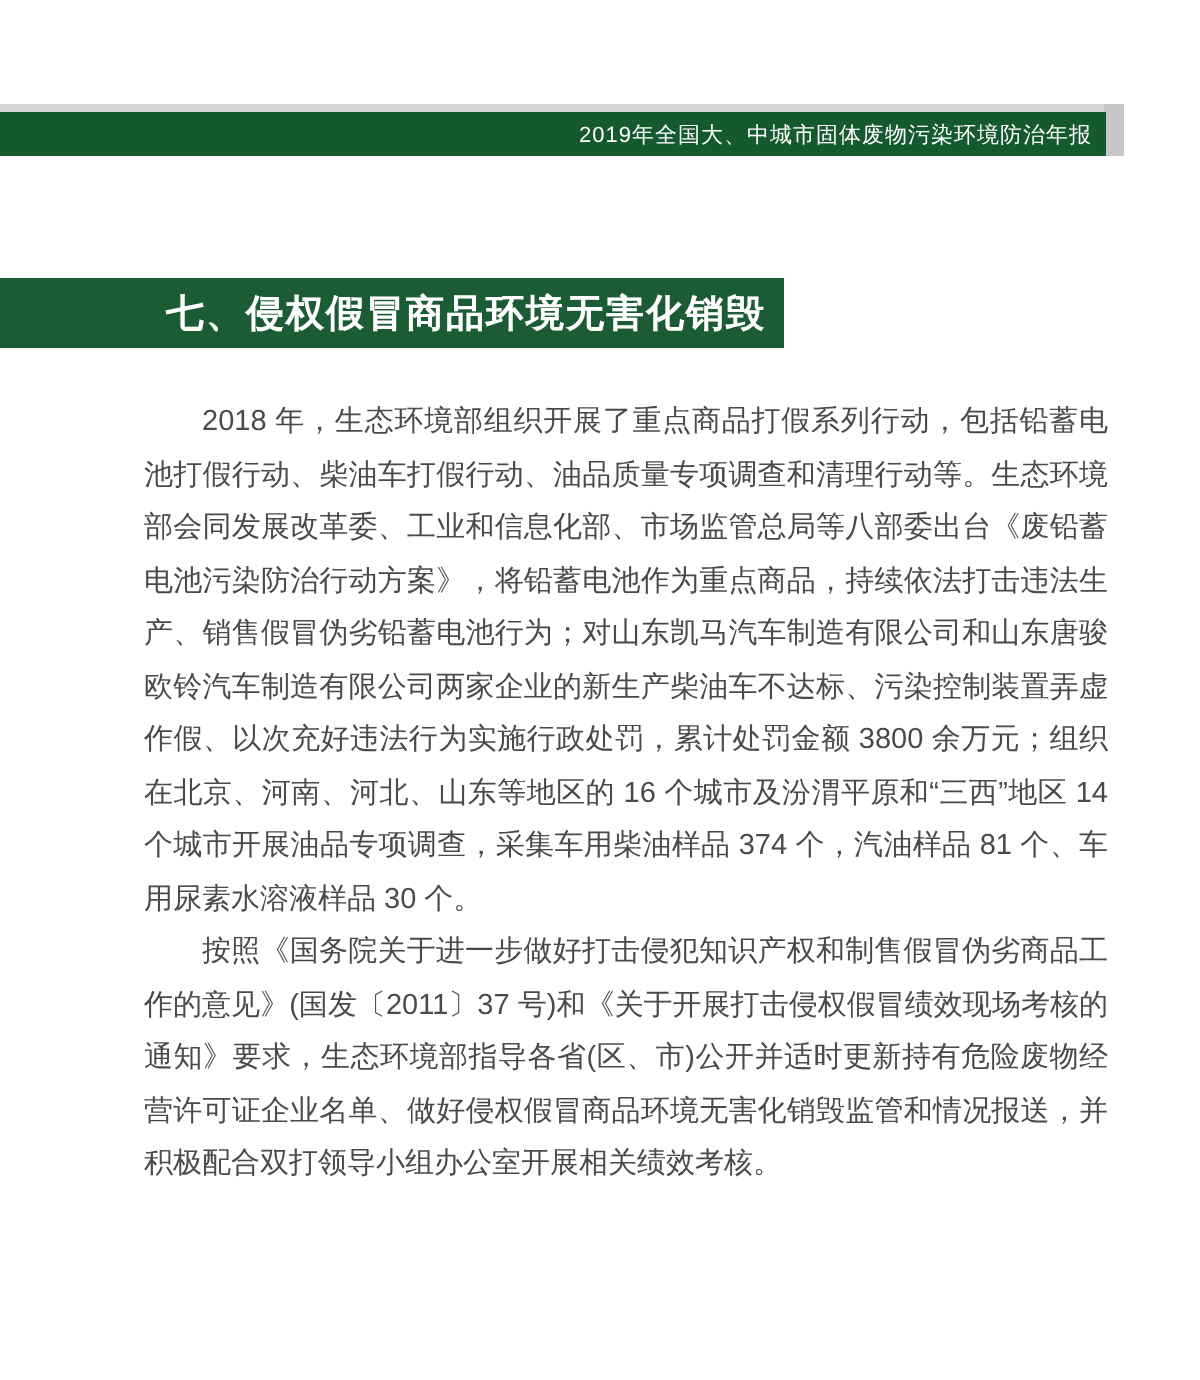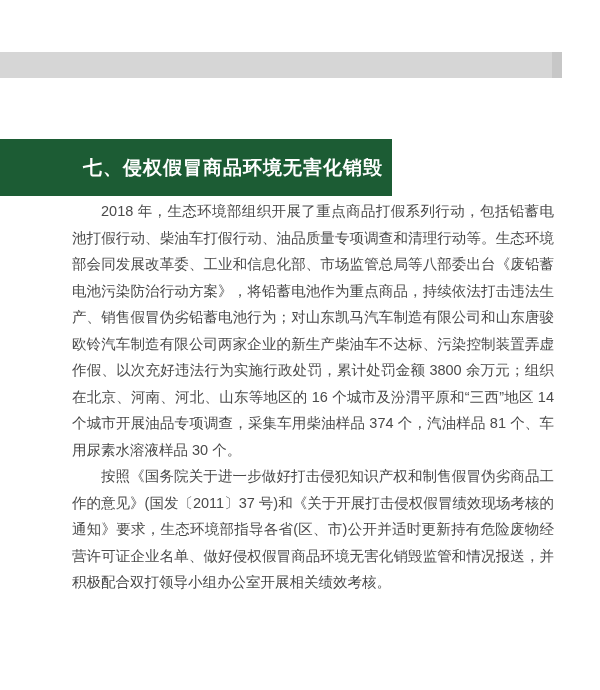--- a/index.html
+++ b/index.html
@@ -33,21 +33,21 @@
     position:absolute;left:0;top:56px;width:553px;height:22px;
     background:var(--bar-green);
     display:flex;align-items:center;justify-content:flex-end;
     padding-right:7px;
   }
   .header-bar span{
     color:#ffffff;font-size:11px;letter-spacing:0.5px;white-space:nowrap;
   }
   
   .section-banner{
-    position:absolute;left:0;top:139px;width:392px;height:57px;
+    position:absolute;left:0;top:139px;width:392px;height:35px;
     background:var(--banner-green);
     display:flex;align-items:center;justify-content:flex-end;
     padding-right:9px;
   }
   .section-banner h1{
     color:#ffffff;font-size:19px;font-weight:bold;
     letter-spacing:1px;white-space:nowrap;
   }
   
   .body-text{
@@ -63,20 +63,23 @@
 </style>
 </head>
 <body>
 
 <div class="page">
 
   <div class="header-gray-back">
     <div class="header-notch"></div>
   </div>
 
+  <div class="header-bar">
+    <span>2019年全国大、中城市固体废物污染环境防治年报</span>
+  </div>
 
   <div class="section-banner">
     <h1>七、侵权假冒商品环境无害化销毁</h1>
   </div>
 
   <div class="body-text">
     <p>2018 年，生态环境部组织开展了重点商品打假系列行动，包括铅蓄电池打假行动、柴油车打假行动、油品质量专项调查和清理行动等。生态环境部会同发展改革委、工业和信息化部、市场监管总局等八部委出台《废铅蓄电池污染防治行动方案》，将铅蓄电池作为重点商品，持续依法打击违法生产、销售假冒伪劣铅蓄电池行为；对山东凯马汽车制造有限公司和山东唐骏欧铃汽车制造有限公司两家企业的新生产柴油车不达标、污染控制装置弄虚作假、以次充好违法行为实施行政处罚，累计处罚金额 3800 余万元；组织在北京、河南、河北、山东等地区的 16 个城市及汾渭平原和“三西”地区 14 个城市开展油品专项调查，采集车用柴油样品 374 个，汽油样品 81 个、车用尿素水溶液样品 30 个。</p>
     <p>按照《国务院关于进一步做好打击侵犯知识产权和制售假冒伪劣商品工作的意见》(国发〔2011〕37 号)和《关于开展打击侵权假冒绩效现场考核的通知》要求，生态环境部指导各省(区、市)公开并适时更新持有危险废物经营许可证企业名单、做好侵权假冒商品环境无害化销毁监管和情况报送，并积极配合双打领导小组办公室开展相关绩效考核。</p>
   </div>
 

